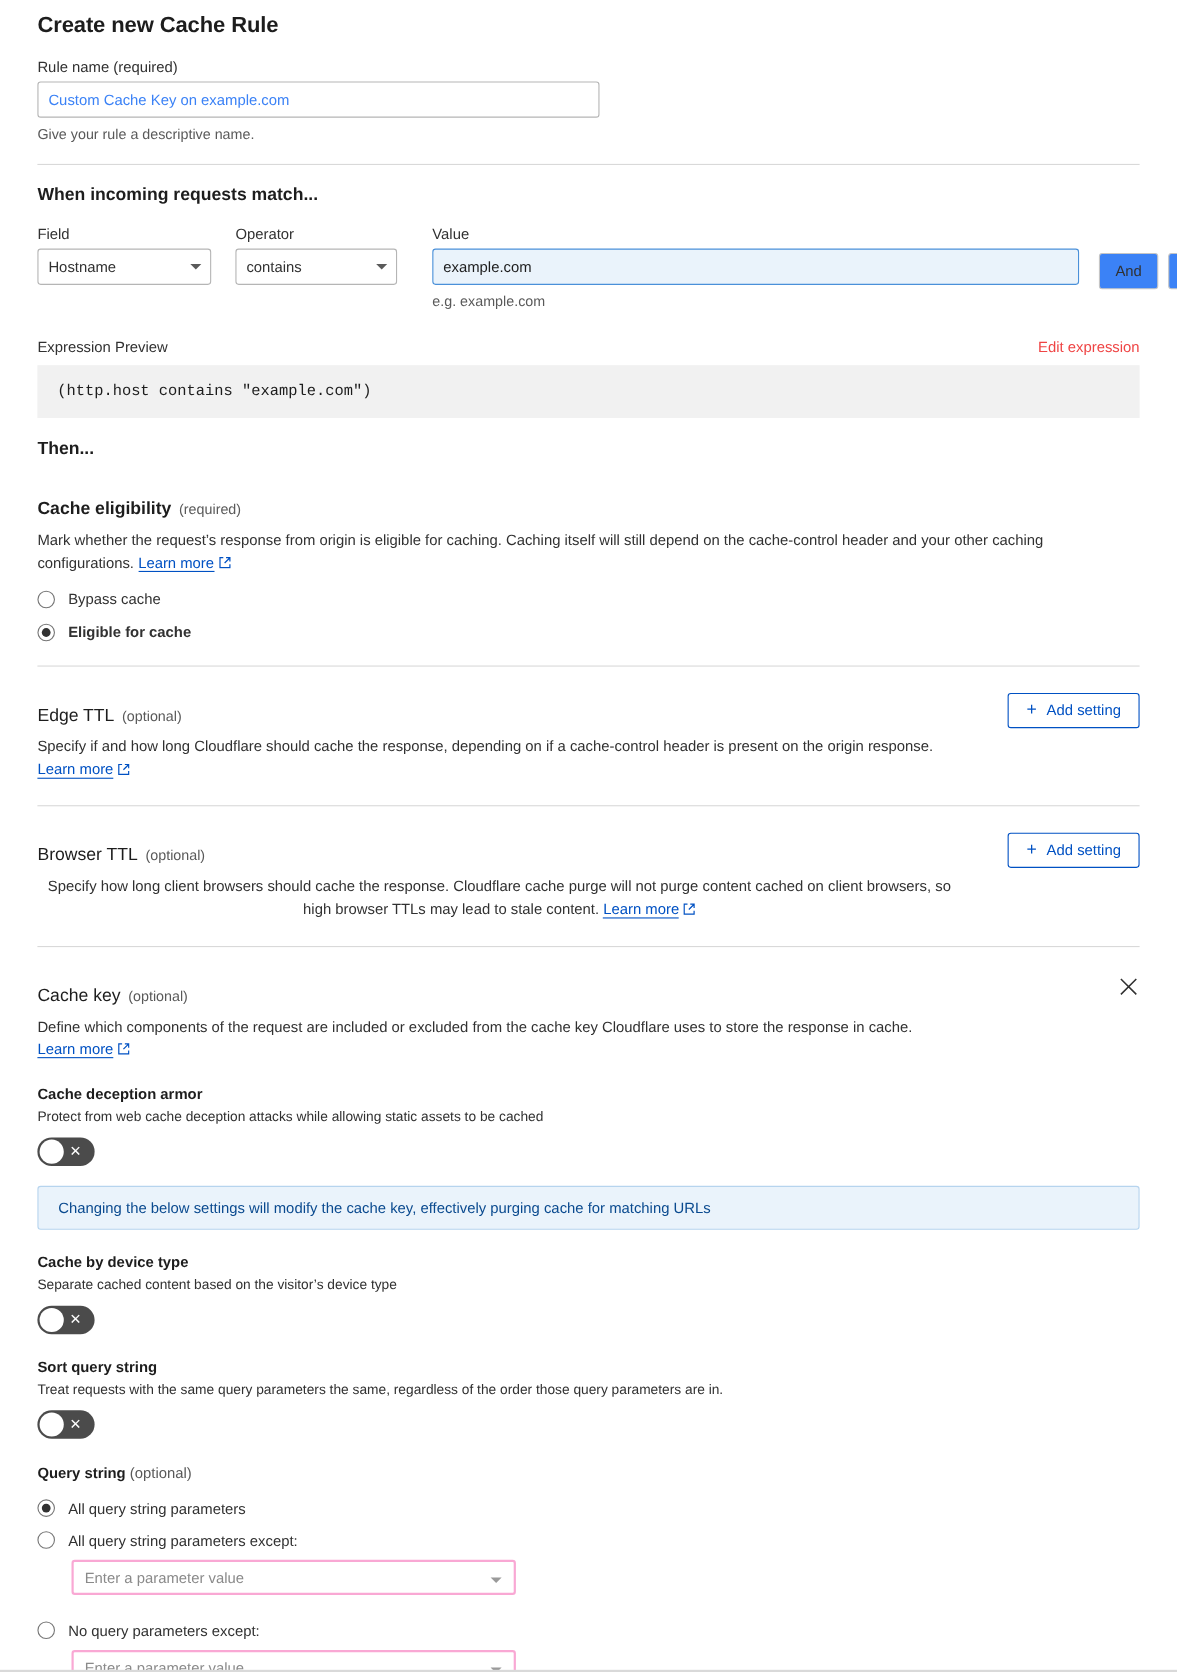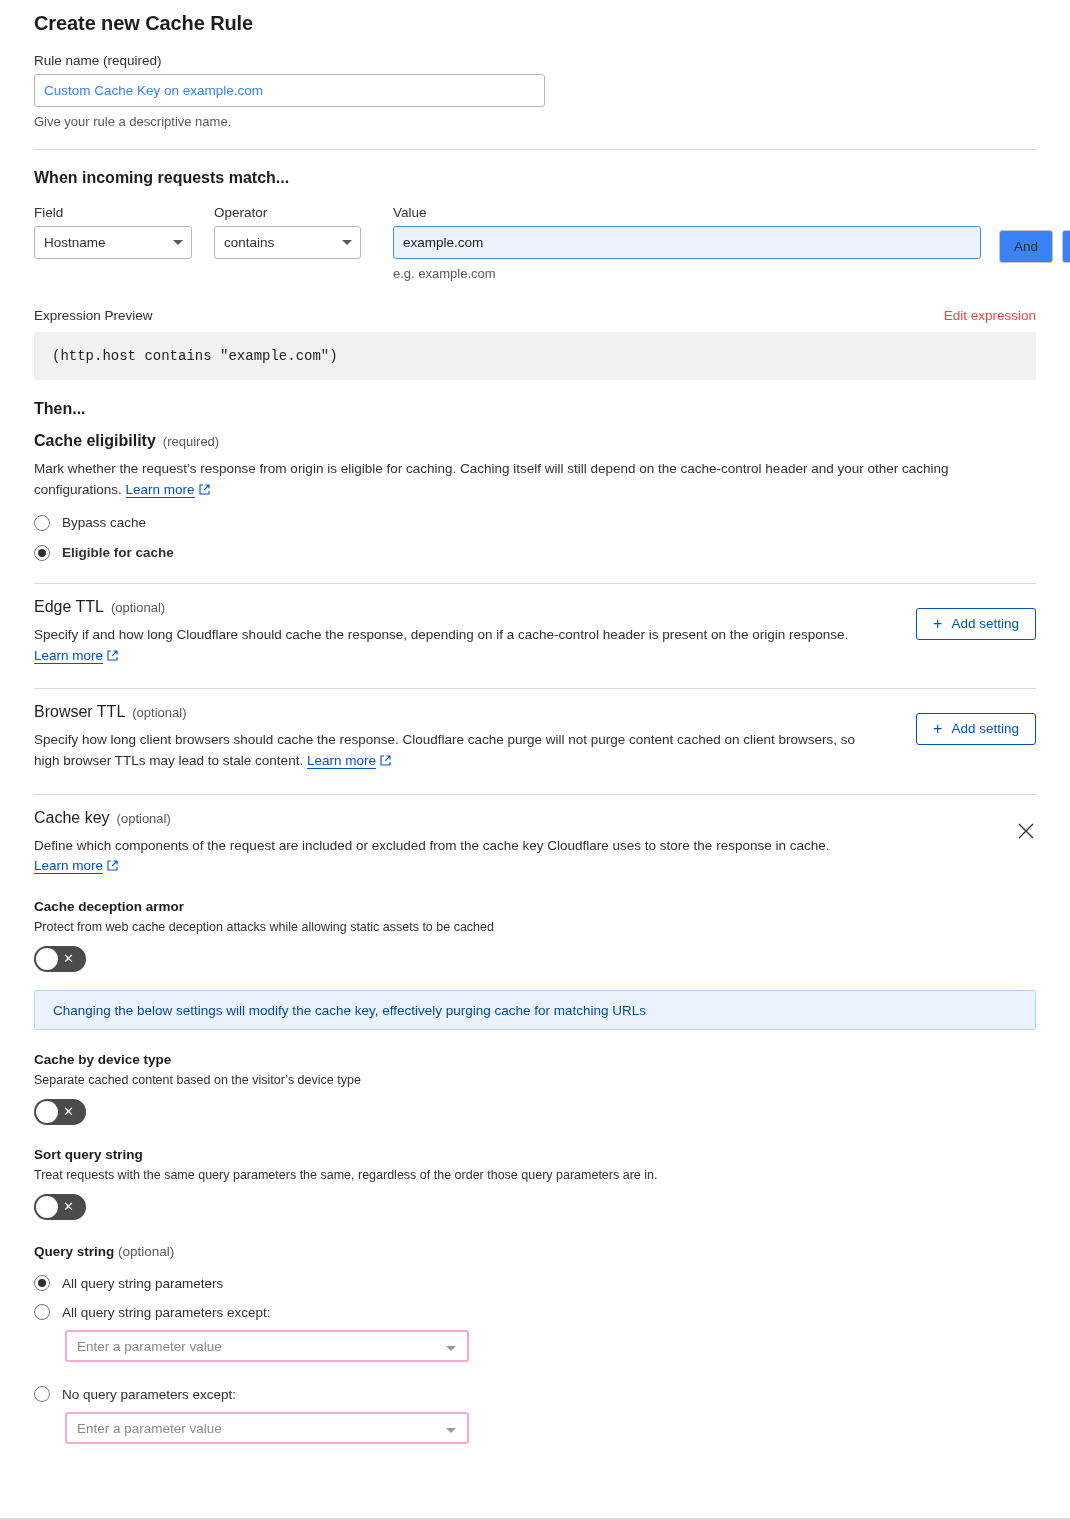--- a/index.html
+++ b/index.html
@@ -148,21 +148,21 @@
   .then {
     font-size: 16px;
     font-weight: bold;
     margin: 20px 0 0 0;
     color: #1d1d1d;
   }
   .sub-head {
     display: flex;
     align-items: baseline;
     gap: 7px;
-    margin-top: 14px;
+    margin-top: 36px;
   }
   .sub-title {
     font-size: 16px;
     color: #1d1d1d;
   }
   .sub-opt {
     font-size: 13px;
     color: #595959;
   }
   .desc {
@@ -423,21 +423,21 @@
     <button class="btn-add" style="margin-top:24px;">
       <span class="plus">+</span>
       <span>Add setting</span>
     </button>
   </div>
 
   <div class="divider" style="margin-top:21px;"></div>
 
   
   <div class="row-between">
-    <div style="max-width:840px;">
+    <div style="max-width:840px;text-align:center;">
       <div class="sub-head">
         <div class="sub-title">Browser TTL</div>
         <div class="sub-opt">(optional)</div>
       </div>
       <div class="desc">
         <span>Specify how long client browsers should cache the response. Cloudflare cache purge will not purge content cached on client browsers, so high browser TTLs may lead to stale content.</span>
         <a class="learn">Learn more</a><span class="ext"><svg width="11" height="11" viewBox="0 0 11 11">
               <path d="M4 1H1v9h9V7" fill="none" stroke="#0051c3" stroke-width="1.1"></path>
               <path d="M6.5 1H10v3.5M10 1L5.2 5.8" fill="none" stroke="#0051c3" stroke-width="1.1"></path>
             </svg></span>

